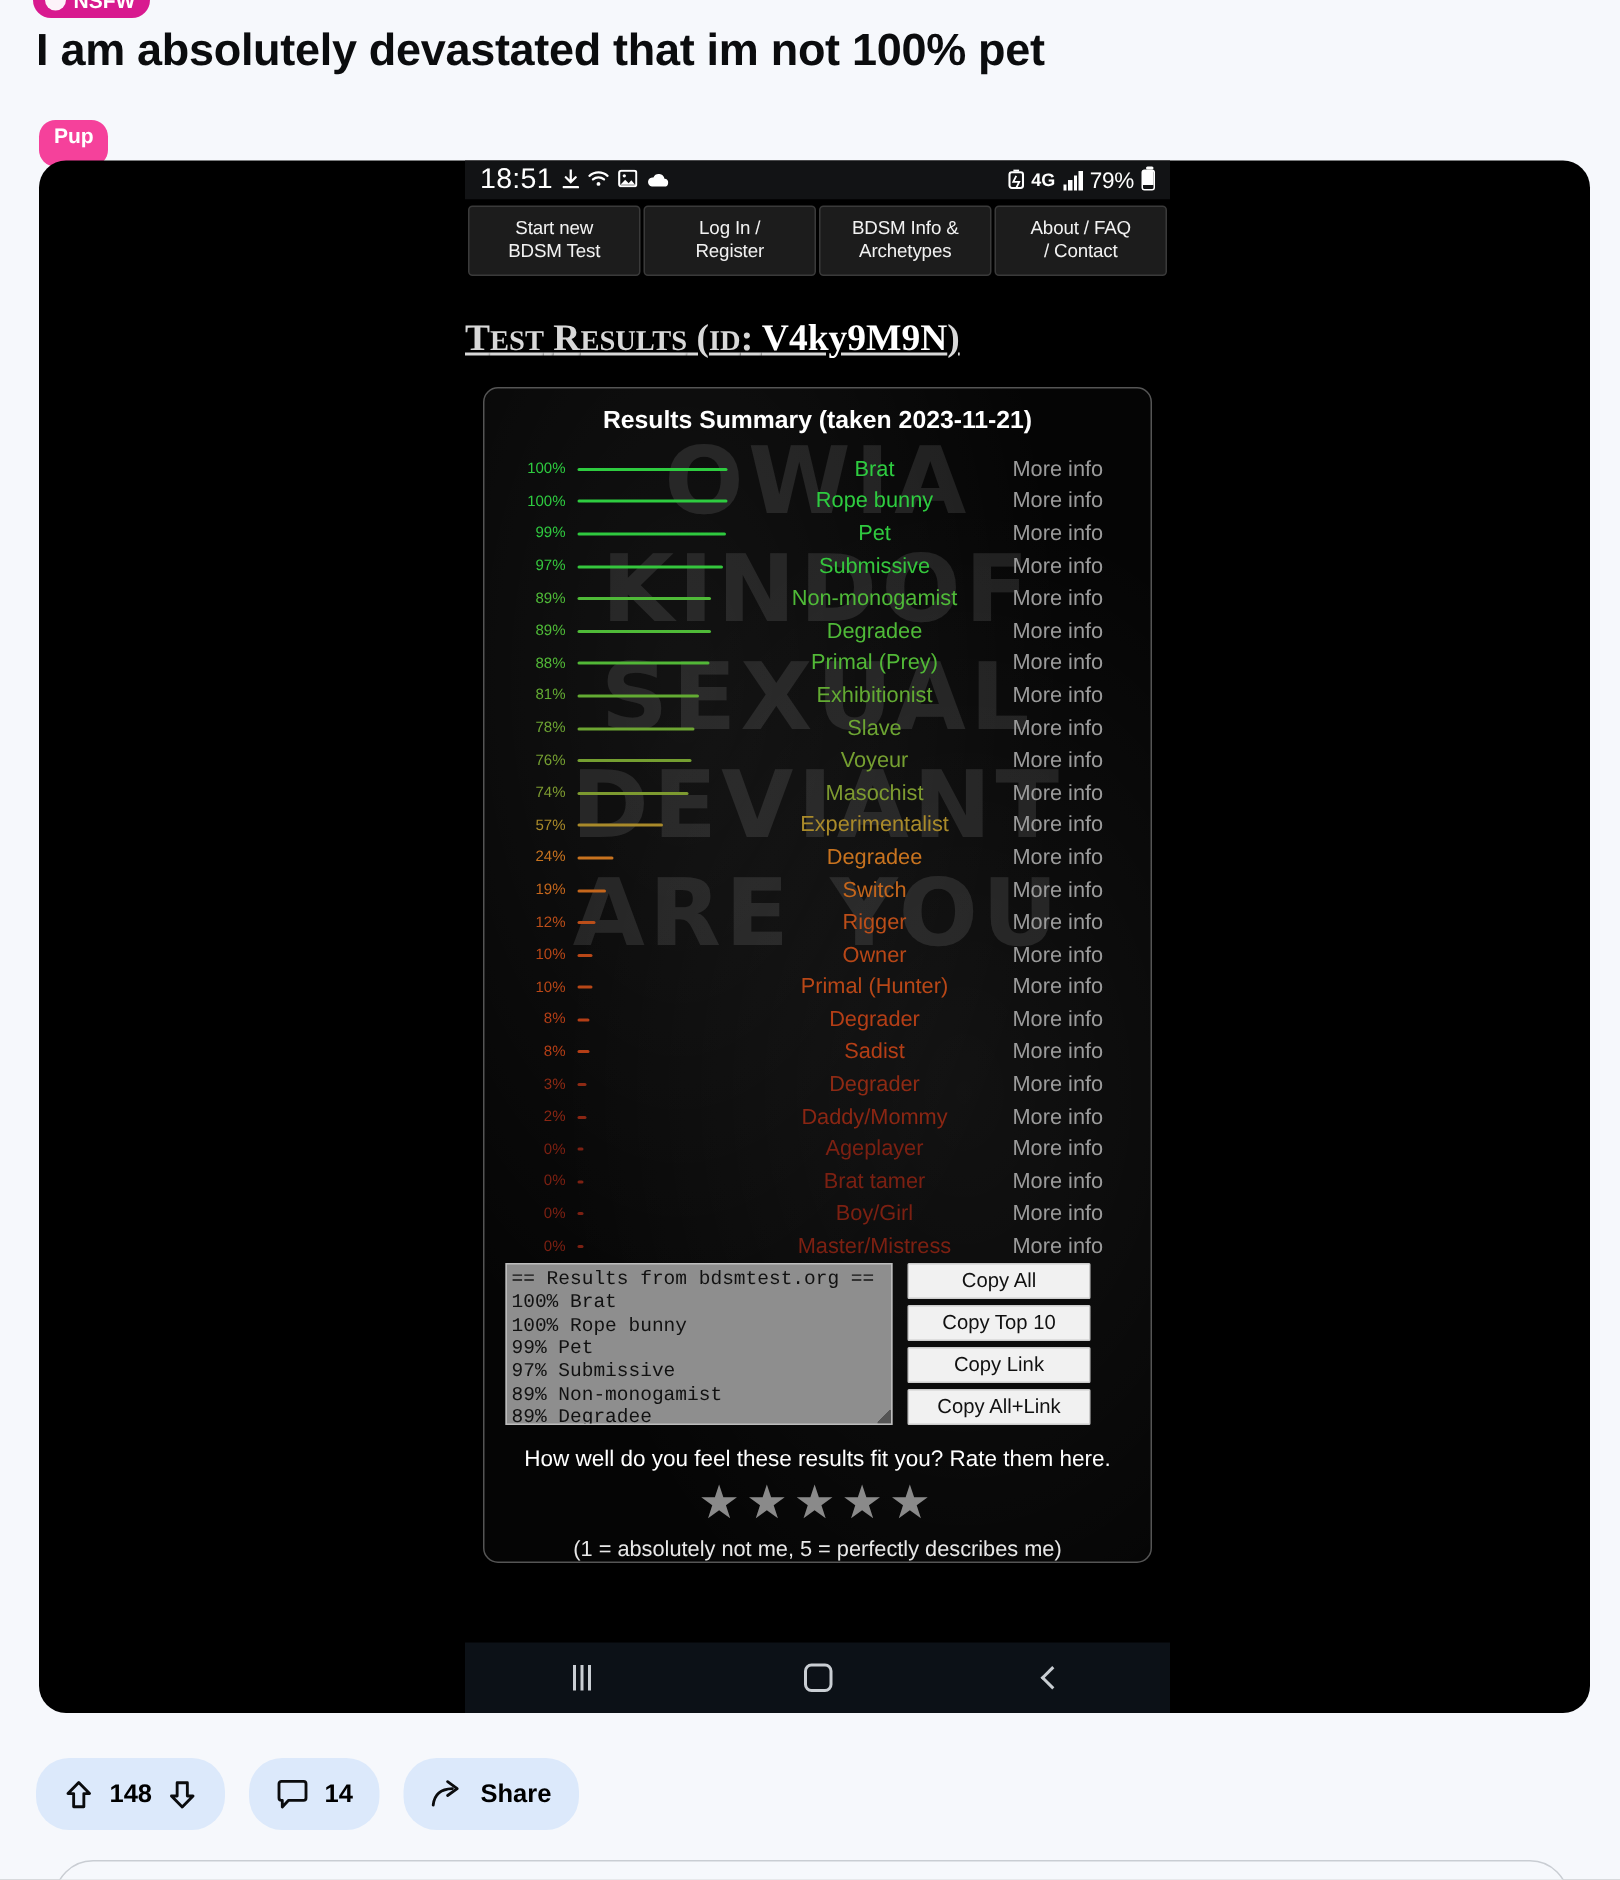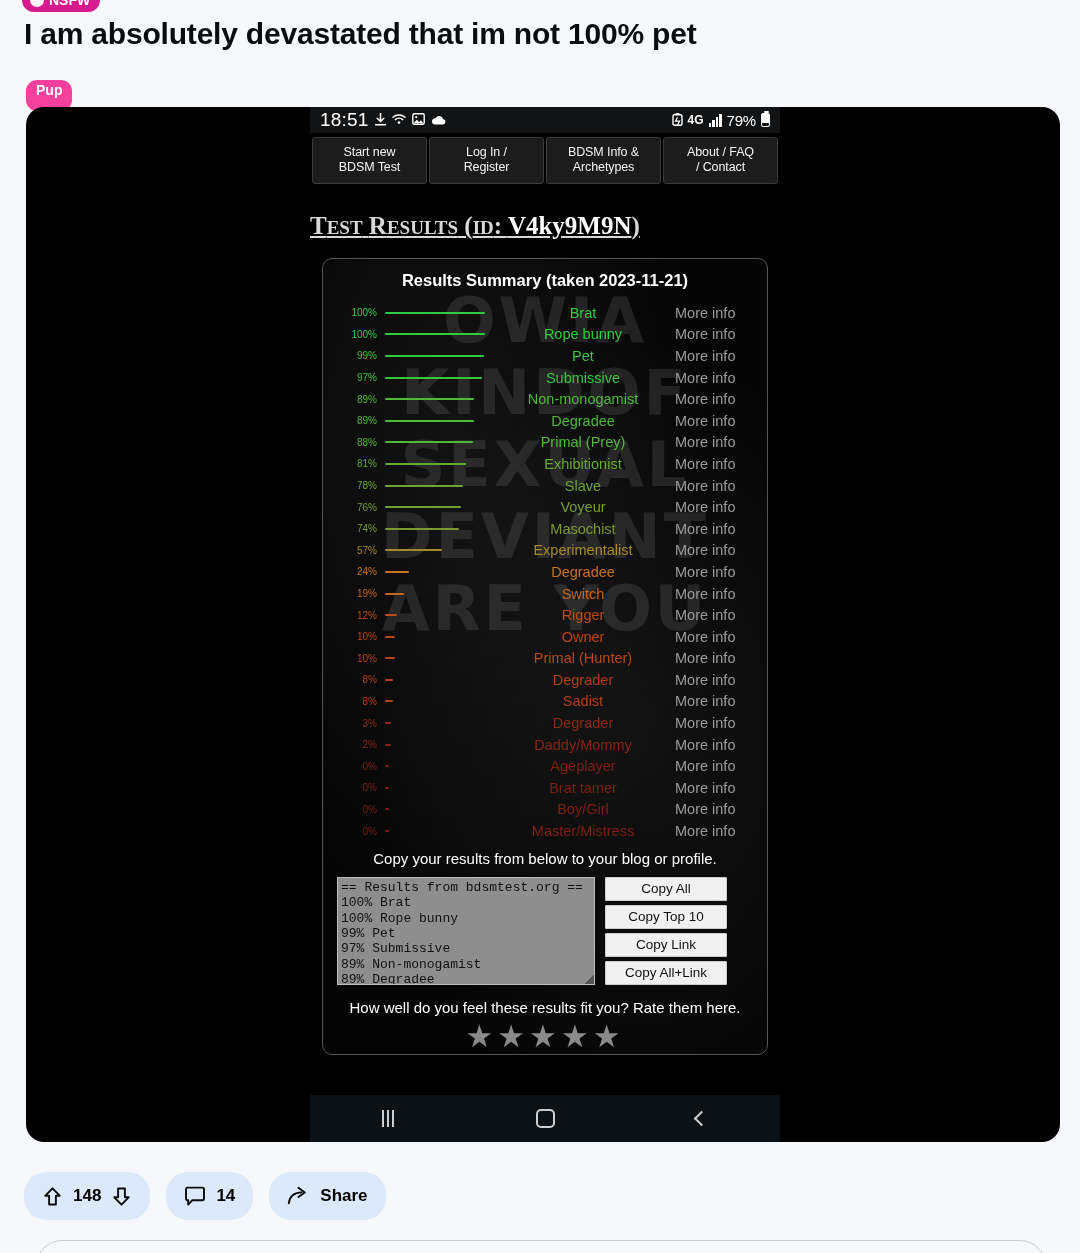--- a/index.html
+++ b/index.html
@@ -508,40 +508,40 @@
             <div class="row">
               <div class="pct" style="color: rgb(124, 32, 18);">0%</div>
               <div class="barwrap">
                 <div class="bar" style="width: 4px; background: rgb(124, 32, 18);"></div>
               </div>
               <div class="lbl" style="color: rgb(124, 32, 18);">Master/Mistress</div>
               <div class="more">More info</div>
             </div>
           </div>
 
-        <div class="copy-hint">Copy your results from below to your blog or profile.</div>
 
         <div class="copy-area">
           <div class="results-box">== Results from bdsmtest.org ==
 100% Brat
 100% Rope bunny
 99% Pet
 97% Submissive
 89% Non-monogamist
 89% Degradee</div>
           <div class="copy-btns">
             <div class="copy-btn">Copy All</div>
             <div class="copy-btn">Copy Top 10</div>
             <div class="copy-btn">Copy Link</div>
             <div class="copy-btn">Copy All+Link</div>
           </div>
         </div>
 
         <div class="rate-hint">How well do you feel these results fit you? Rate them here.</div>
         <div class="stars">★★★★★</div>
+        <div class="rate-note">(1 = absolutely not me, 5 = perfectly describes me)</div>
       </div>
 
       <div class="androidnav">
         <div>
             <span class="nv-recents">
               <i></i>
               <i></i>
               <i></i>
             </span>
           </div>

